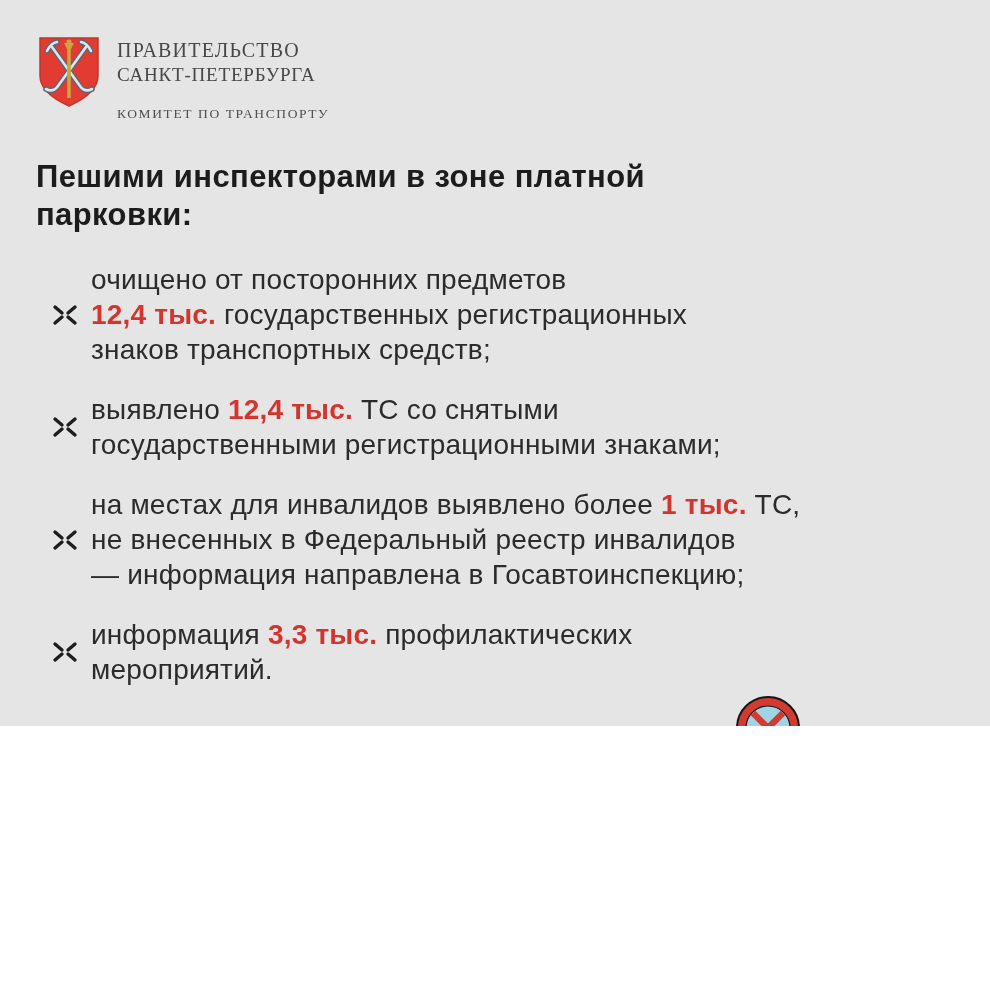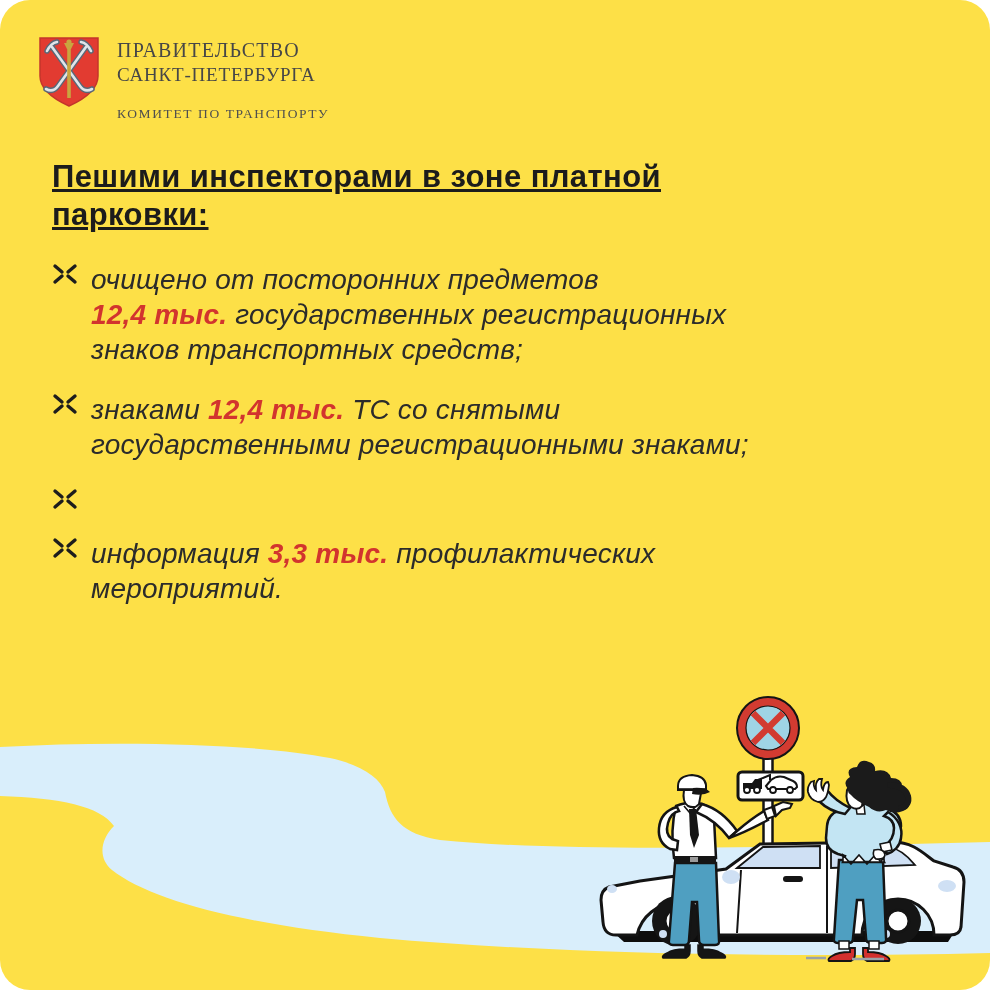--- a/index.html
+++ b/index.html
@@ -1,36 +1,35 @@
 <!DOCTYPE html>
 <html><head>
 <meta charset="utf-8">
 <style>
   html,body{margin:0;padding:0;background:#ffffff;}
   .canvas{
-    position:relative;width:990px;height:990px;background:#fde047;
-    overflow:hidden;font-family:"Liberation Sans","DejaVu Sans",sans-serif;border-radius:30px;
+    position:relative;width:990px;height:726px;background:#e5e5e5;
+    overflow:hidden;font-family:"Liberation Sans","DejaVu Sans",sans-serif;
   }
   
   .brand{position:absolute;left:38px;top:36px;display:flex;gap:17px;align-items:flex-start;}
   .crest{width:62px;height:72px;flex:0 0 auto;}
   .brand-text{padding-top:2px;font-family:"Liberation Serif","DejaVu Serif",serif;color:var(--header-gray);}
   .brand-line1{font-size:20px;letter-spacing:1.2px;line-height:24px;}
   .brand-line2{font-size:19px;letter-spacing:0.8px;line-height:26px;}
   .brand-line3{font-size:13.5px;letter-spacing:1.6px;line-height:20px;margin-top:16px;color:#4f4f4f;}
   
   .title{
-    position:absolute;left:52px;top:158px;width:760px;margin:0;
+    position:absolute;left:36px;top:158px;width:760px;margin:0;
     font-size:31px;font-weight:700;line-height:38px;letter-spacing:0.4px;
     color:var(--title-dark);
-    text-decoration:underline;
   }
   
   .bullets{position:absolute;left:52px;top:262px;width:880px;margin:0;padding:0;list-style:none;}
-  .bullet{display:flex;margin-bottom:25px;font-style:italic;}
+  .bullet{display:flex;align-items:center;margin-bottom:25px;}
   .marker{width:26px;height:24px;flex:0 0 auto;margin-right:13px;display:block;}
   .bullet-text{
     margin:0;font-size:28px;line-height:35px;letter-spacing:0.2px;
     color:var(--text-dark);white-space:pre-line;
   }
   .bullet-text .hl{color:var(--accent-red);font-weight:700;}
   
   .illustration{position:absolute;left:0;top:690px;width:990px;height:300px;}
 </style>
 </head>
@@ -74,27 +73,30 @@
         <path d="M3,4 L10,10 M23,4 L16,10 M3,20 L10,14 M23,20 L16,14" stroke="#1d1d1d" stroke-width="3.4" stroke-linecap="round" fill="none"></path>
       </svg>
       <p class="bullet-text"><span>очищено от посторонних предметов
 </span><span class="hl">12,4 тыс.</span><span> государственных регистрационных
 знаков транспортных средств;</span></p>
     </li>
     <li class="bullet">
       <svg class="marker" viewBox="0 0 26 24" aria-hidden="true">
         <path d="M3,4 L10,10 M23,4 L16,10 M3,20 L10,14 M23,20 L16,14" stroke="#1d1d1d" stroke-width="3.4" stroke-linecap="round" fill="none"></path>
       </svg>
-      <p class="bullet-text"><span>знаками </span><span class="hl">12,4 тыс.</span><span> ТС со снятыми
+      <p class="bullet-text"><span>выявлено </span><span class="hl">12,4 тыс.</span><span> ТС со снятыми
 государственными регистрационными знаками;</span></p>
     </li>
     <li class="bullet">
       <svg class="marker" viewBox="0 0 26 24" aria-hidden="true">
         <path d="M3,4 L10,10 M23,4 L16,10 M3,20 L10,14 M23,20 L16,14" stroke="#1d1d1d" stroke-width="3.4" stroke-linecap="round" fill="none"></path>
       </svg>
+      <p class="bullet-text"><span>на местах для инвалидов выявлено более </span><span class="hl">1 тыс.</span><span> ТС,
+не внесенных в Федеральный реестр инвалидов
+— информация направлена в Госавтоинспекцию;</span></p>
     </li>
     <li class="bullet">
       <svg class="marker" viewBox="0 0 26 24" aria-hidden="true">
         <path d="M3,4 L10,10 M23,4 L16,10 M3,20 L10,14 M23,20 L16,14" stroke="#1d1d1d" stroke-width="3.4" stroke-linecap="round" fill="none"></path>
       </svg>
       <p class="bullet-text"><span>информация </span><span class="hl">3,3 тыс.</span><span> профилактических
 мероприятий.</span></p>
     </li>
   </ul>
 

